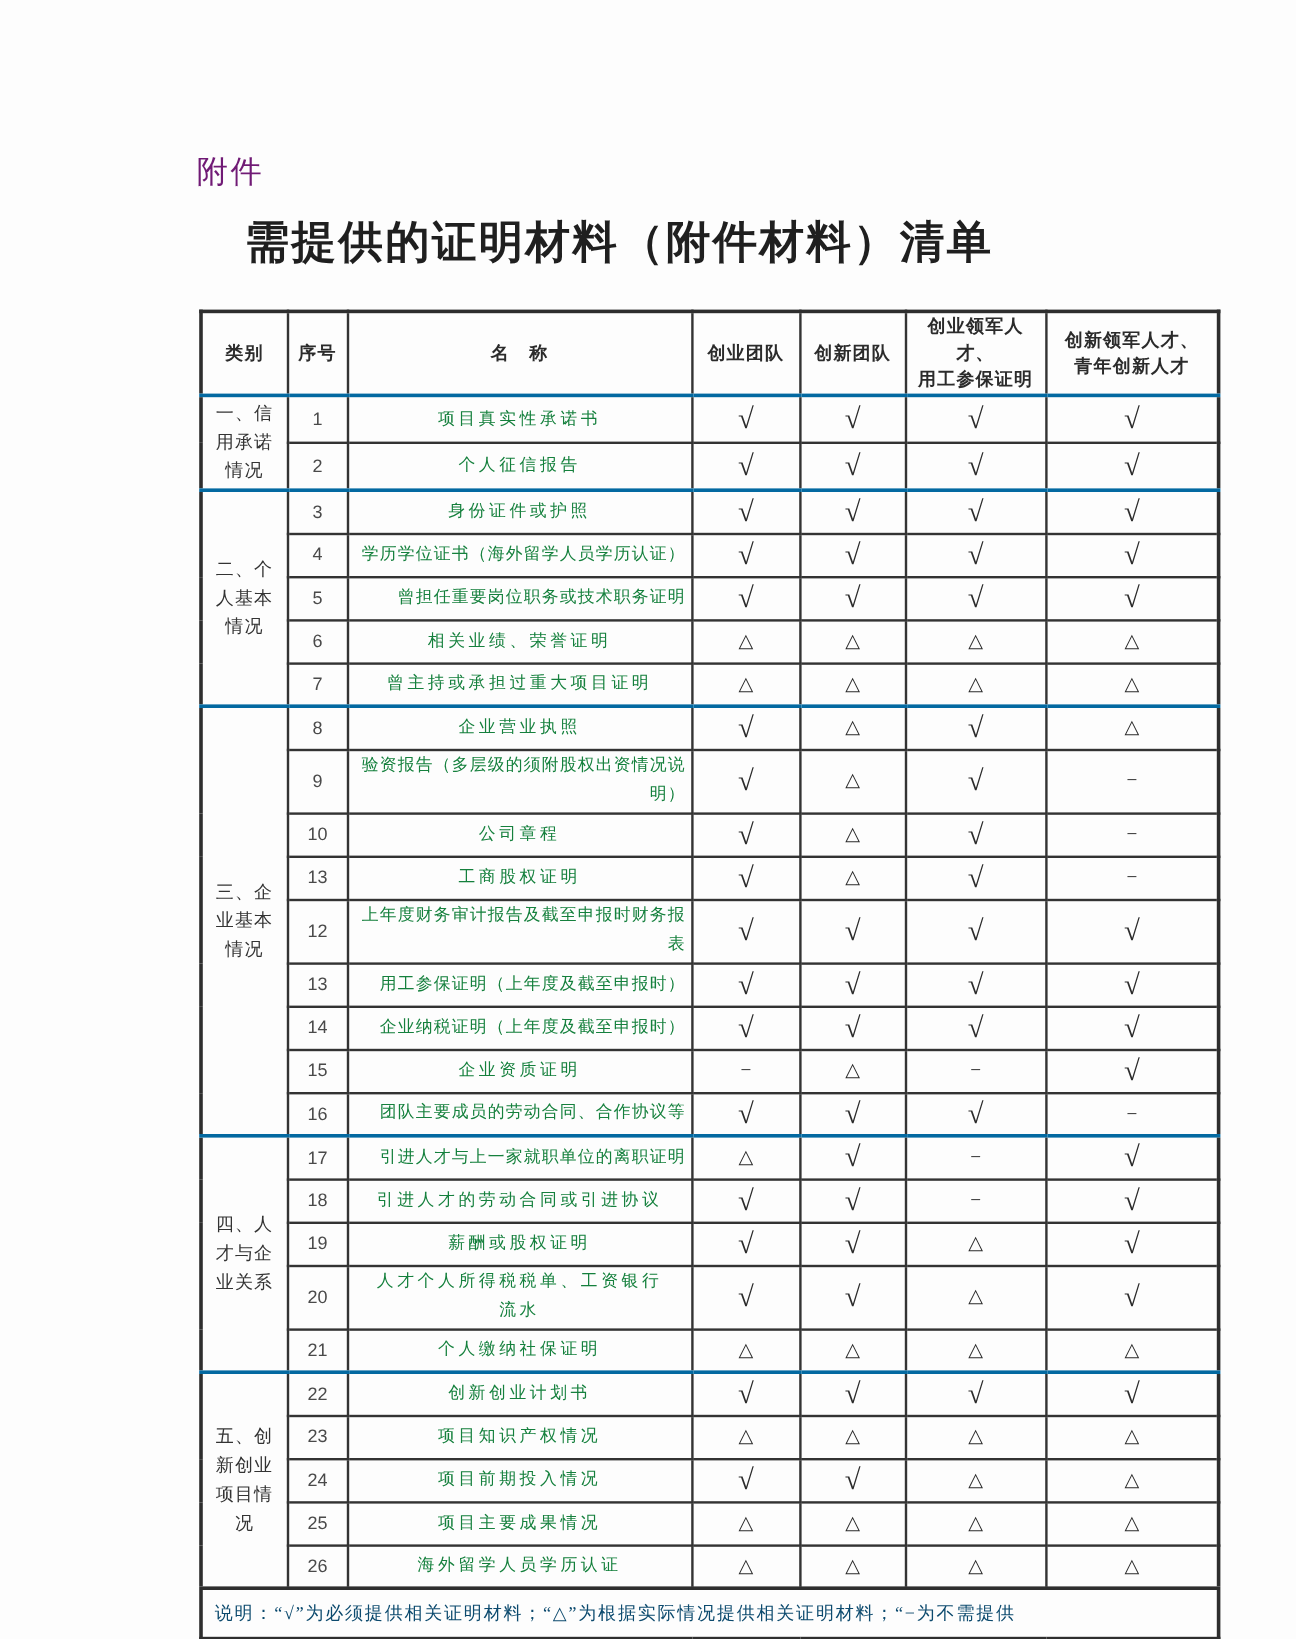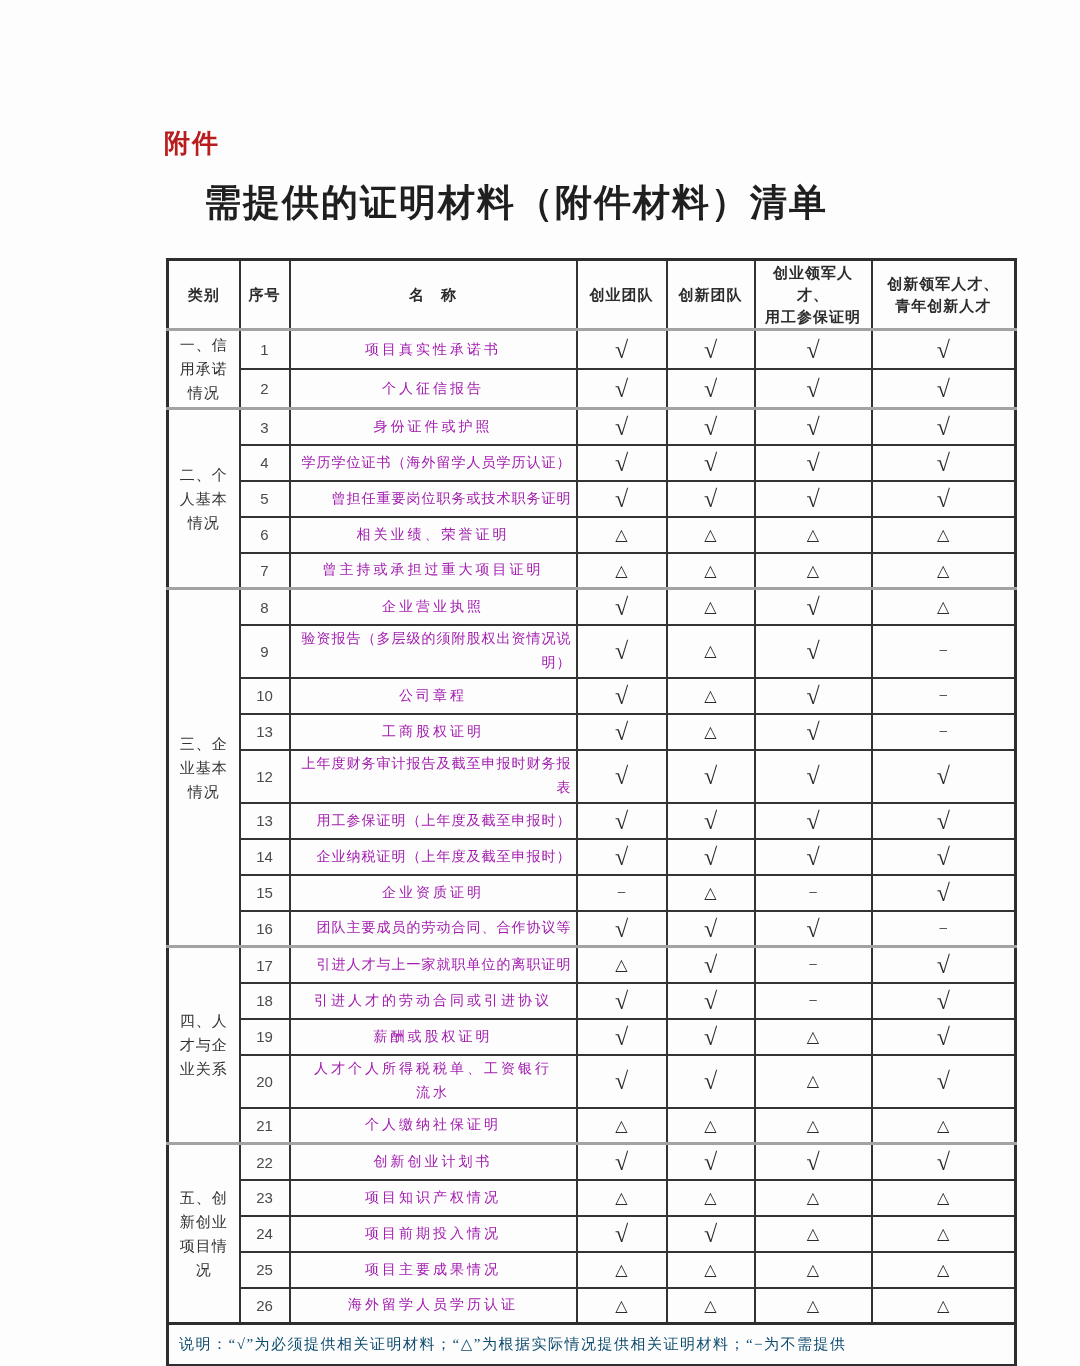--- a/index.html
+++ b/index.html
@@ -5,21 +5,21 @@
   html,body{margin:0;padding:0;background:#ffffff;}
   body{
     width:1080px;height:1366px;
     font-family:"Liberation Serif","DejaVu Serif",serif;
     color:#262626;
   }
   .page{position:relative;width:1080px;height:1366px;overflow:hidden;background:#fdfdfd;}
   .attachment-label{
     position:absolute;left:164px;top:126px;
     font-family:"Liberation Sans","DejaVu Sans",sans-serif;
-    font-weight:700;font-size:26px;letter-spacing:2px;color:#b91c1c;
+    font-weight:400;font-size:26px;letter-spacing:2px;color:#701a75;
   }
   .doc-title{
     position:absolute;left:0;top:180px;width:1032px;
     text-align:center;font-weight:700;font-size:37px;
     letter-spacing:2px;color:#1f1f1f;line-height:46px;
   }
   table.materials-table{
     position:absolute;left:166px;top:258px;width:848px;
     border-collapse:collapse;table-layout:fixed;
     border:3px solid #2e2e2e;
@@ -36,28 +36,28 @@
   }
   tbody td{height:36px;}
   td.cat{
     font-size:15px;letter-spacing:1px;line-height:1.6;
     padding:2px 3px;color:#333;
   }
   td.num{
     font-family:"Liberation Sans","DejaVu Sans",sans-serif;
     font-size:15px;color:#4a4a4a;
   }
-  td.name{font-size:14px;white-space:pre-line;line-height:1.75;color:#a21caf;}
+  td.name{font-size:14px;white-space:pre-line;line-height:1.75;color:#15803d;}
   td.name.airy{letter-spacing:3px;}
   td.name.tight{letter-spacing:1px;text-align:right;}
   td.mark{color:#2b2b2b;}
   td.mark.check{font-size:24px;line-height:1;}
   td.mark.tri{font-size:16px;line-height:1;}
   td.mark.dash{font-size:16px;line-height:1;}
-  tr.cat-start td{border-top:3px solid #a3a3a3;}
+  tr.cat-start td{border-top:3px solid #0369a1;}
   tbody.foot td.note{
     border-top:3px solid #2e2e2e;
     text-align:left;font-size:15px;letter-spacing:1.5px;
     padding:9px 10px;height:42px;color:#0c4a6e;
   }
 </style>
 </head>
 <body>
 
 <div class="page">

